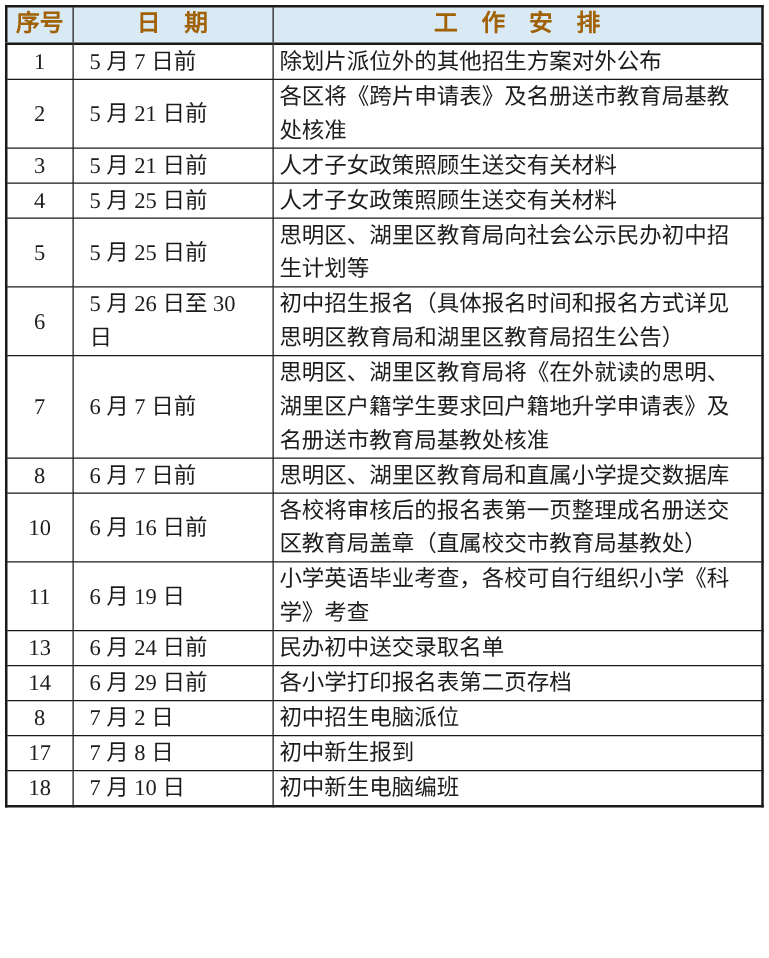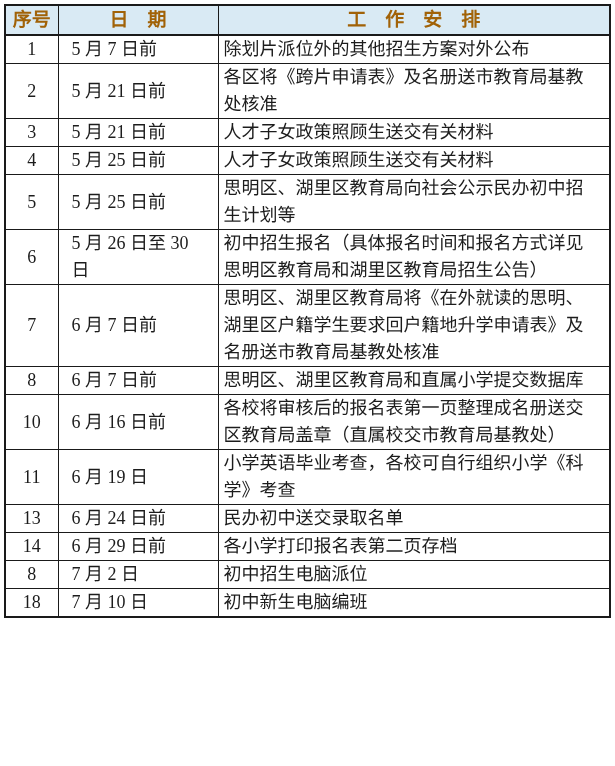--- a/index.html
+++ b/index.html
@@ -127,19 +127,24 @@
     <td class="c-no">14</td>
     <td class="c-date">6 月 29 日前</td>
     <td class="c-task">各小学打印报名表第二页存档</td>
   </tr>
         <tr>
     <td class="c-no">8</td>
     <td class="c-date">7 月 2 日</td>
     <td class="c-task">初中招生电脑派位</td>
   </tr>
         <tr>
+    <td class="c-no">17</td>
+    <td class="c-date">7 月 8 日</td>
+    <td class="c-task">初中新生报到</td>
+  </tr>
+        <tr>
     <td class="c-no">18</td>
     <td class="c-date">7 月 10 日</td>
     <td class="c-task">初中新生电脑编班</td>
   </tr>
       </tbody>
   </table>
 </div>
 
 </body></html>

